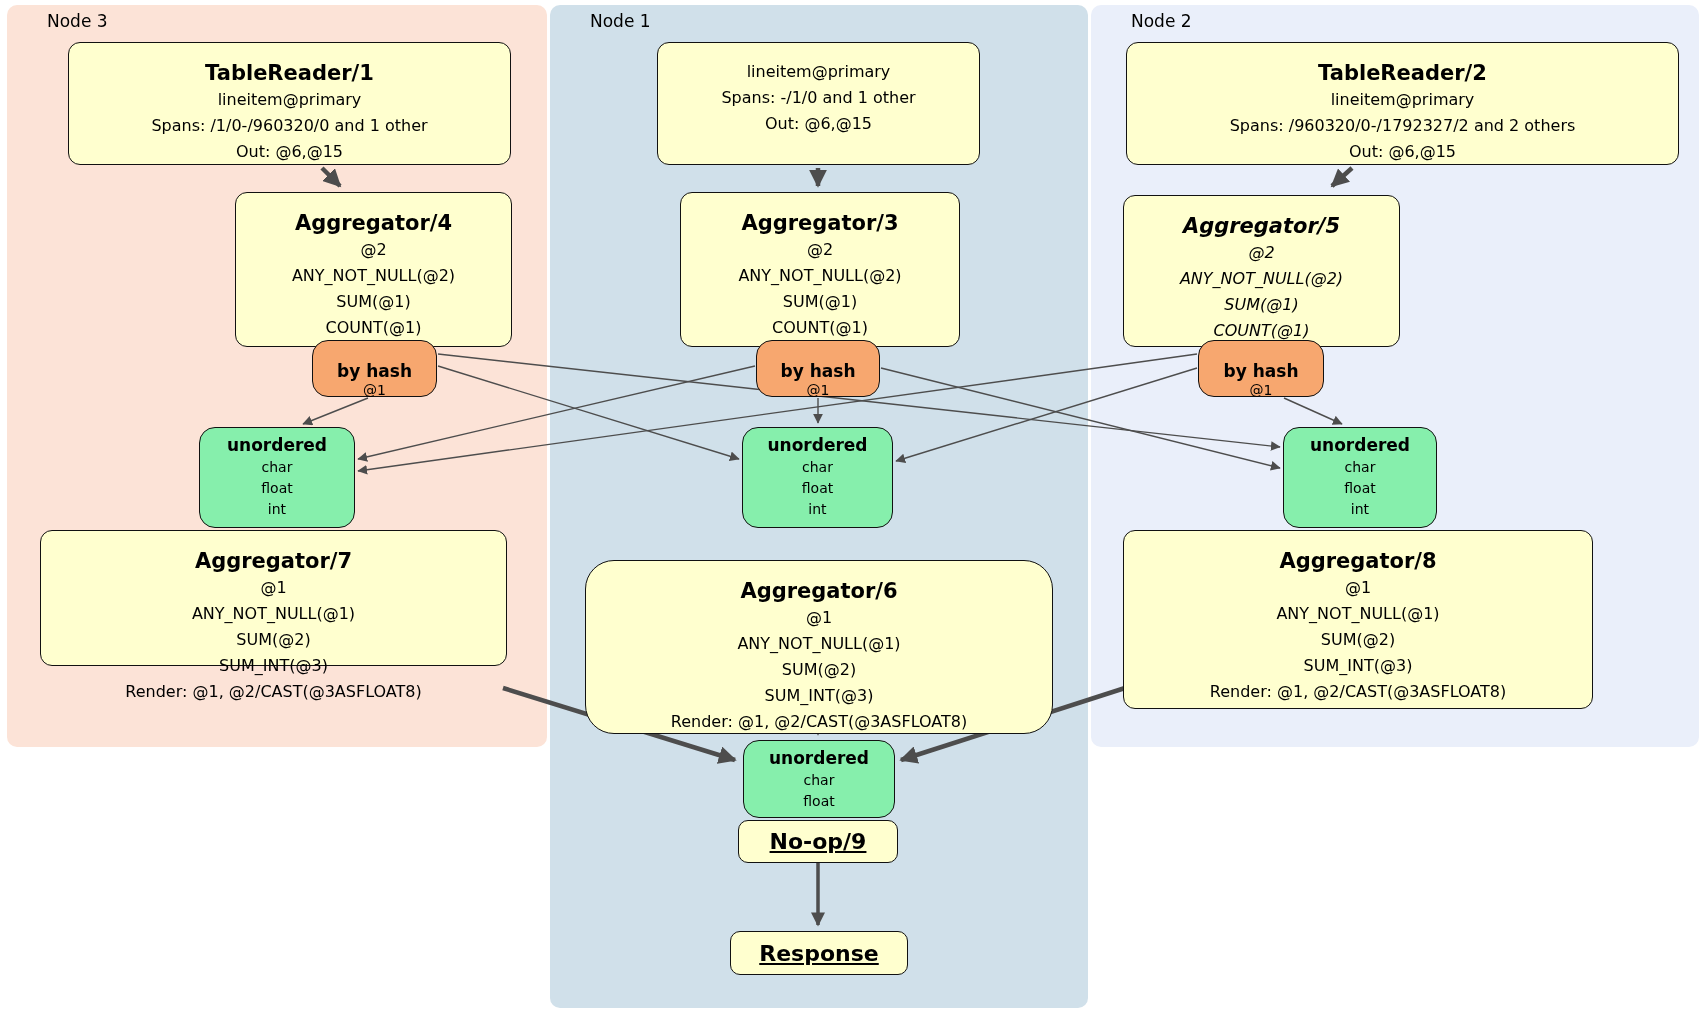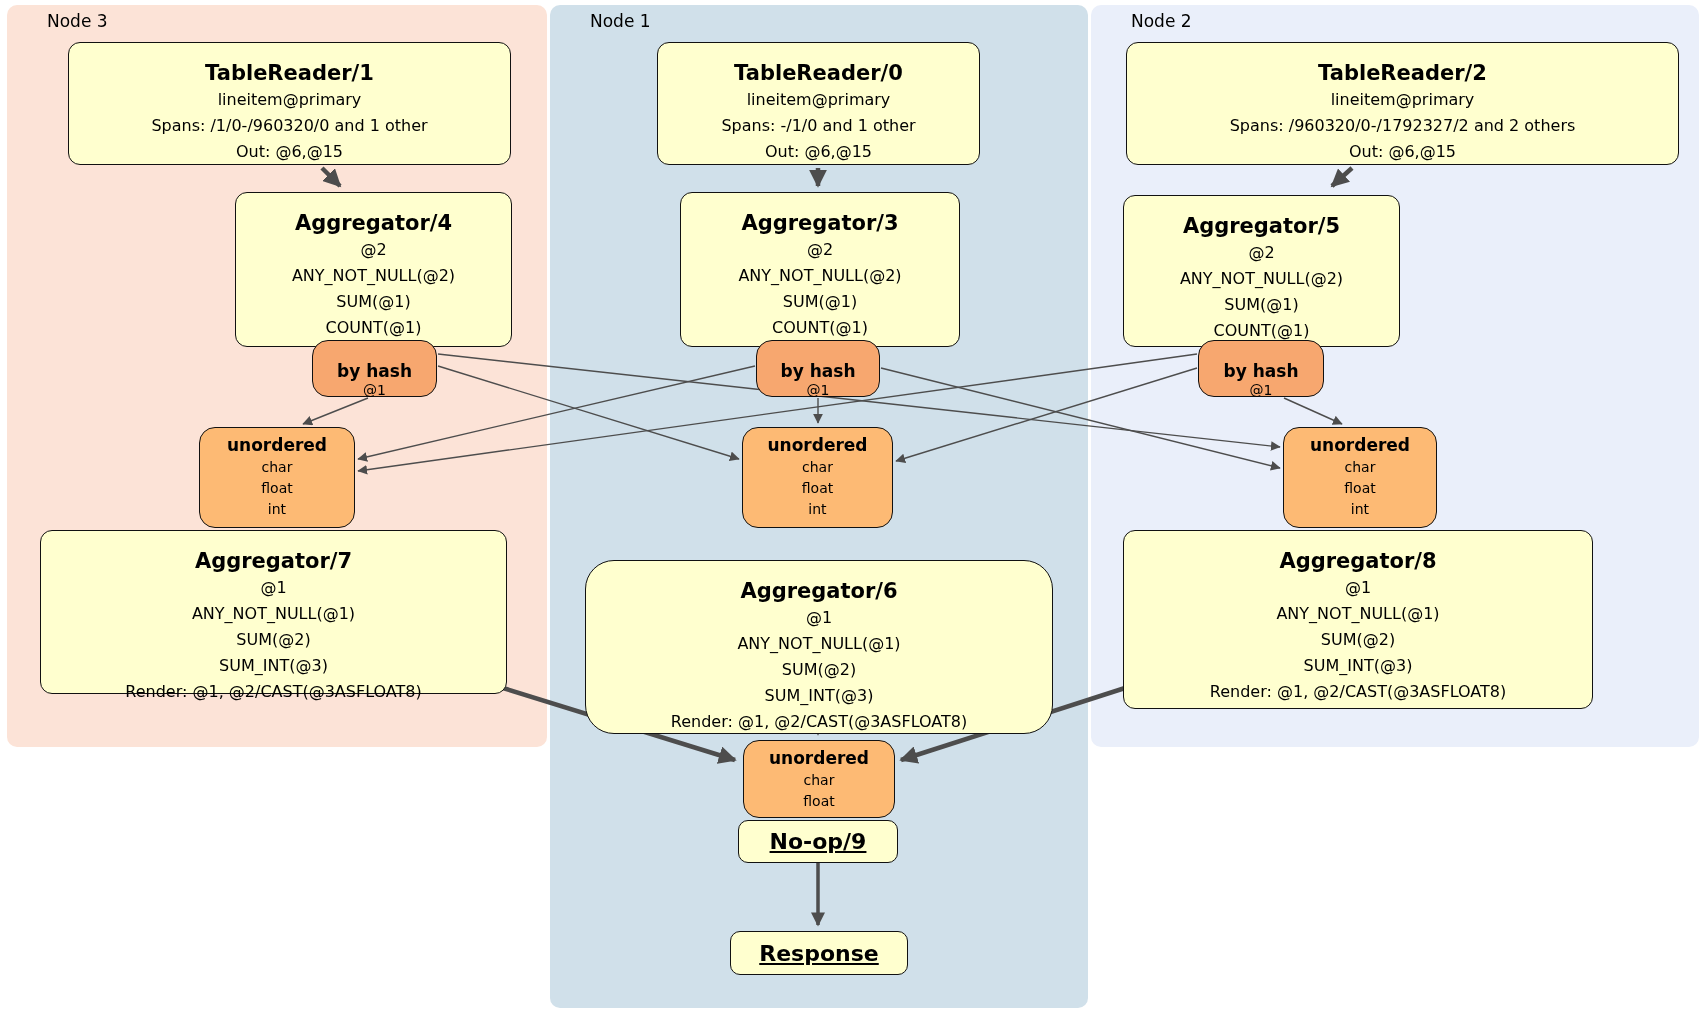--- a/index.html
+++ b/index.html
@@ -9,21 +9,21 @@
   .panel-label{position:absolute;left:12px;top:6px;font-size:17px;color:#000;margin-left:28px;}
   #edges{position:absolute;left:0;top:0;width:1706px;height:1016px;}
   .box{position:absolute;background:#ffffcf;border:1.6px solid #111;border-radius:12px;
        text-align:center;box-sizing:border-box;padding-top:16px;}
   .box .title{font-weight:bold;font-size:21px;line-height:28px;}
   .box .bline{font-size:16px;line-height:26px;white-space:nowrap;}
   .router{position:absolute;background:#f7a76f;border:1.6px solid #111;border-radius:16px;
           text-align:center;box-sizing:border-box;padding-top:19px;}
   .router .title{font-weight:bold;font-size:17px;line-height:22px;}
   .router .bline{font-size:14px;line-height:17px;}
-  .sync{position:absolute;background:#fdba74;border:1.6px solid #111;border-radius:16px;
+  .sync{position:absolute;background:#86efac;border:1.6px solid #111;border-radius:16px;
         text-align:center;box-sizing:border-box;padding-top:6px;}
   .sync .title{font-weight:bold;font-size:17px;line-height:23px;}
   .sync .bline{font-size:14px;line-height:21px;}
   .mini{position:absolute;background:#ffffcf;border:1.6px solid #111;border-radius:10px;
         text-align:center;box-sizing:border-box;display:flex;align-items:center;justify-content:center;}
   .mini .title{font-weight:bold;font-size:22px;text-decoration:underline;}
 </style>
 </head>
 <body>
 
@@ -88,31 +88,30 @@
   <div class="router" style="left:312px;top:340px;width:125px;height:57px;">
     <div class="title">by hash</div>
     <div class="bline">@1</div>
   </div>
   <div class="sync" style="left:199px;top:427px;width:156px;height:101px;">
     <div class="title">unordered</div>
     <div class="bline">char</div>
     <div class="bline">float</div>
     <div class="bline">int</div>
   </div>
-  <div class="box" style="left:40px;top:530px;width:467px;height:164px;">
+  <div class="box" style="left:40px;top:530px;width:467px;height:136px;">
     <div class="title">Aggregator/7</div>
     <div class="bline">@1</div>
     <div class="bline">ANY_NOT_NULL(@1)</div>
     <div class="bline">SUM(@2)</div>
     <div class="bline">SUM_INT(@3)</div>
     <div class="bline">Render: @1, @2/CAST(@3ASFLOAT8)</div>
   </div>
 
   <div class="box" style="left:657px;top:42px;width:323px;height:123px;">
-    <div class="title">TableReader/0</div>
     <div class="bline">lineitem@primary</div>
     <div class="bline">Spans: -/1/0 and 1 other</div>
     <div class="bline">Out: @6,@15</div>
   </div>
   <div class="box" style="left:680px;top:192px;width:280px;height:155px;">
     <div class="title">Aggregator/3</div>
     <div class="bline">@2</div>
     <div class="bline">ANY_NOT_NULL(@2)</div>
     <div class="bline">SUM(@1)</div>
     <div class="bline">COUNT(@1)</div>
@@ -135,21 +134,21 @@
     <div class="bline">SUM_INT(@3)</div>
     <div class="bline">Render: @1, @2/CAST(@3ASFLOAT8)</div>
   </div>
 
   <div class="box" style="left:1126px;top:42px;width:553px;height:123px;">
     <div class="title">TableReader/2</div>
     <div class="bline">lineitem@primary</div>
     <div class="bline">Spans: /960320/0-/1792327/2 and 2 others</div>
     <div class="bline">Out: @6,@15</div>
   </div>
-  <div class="box" style="left:1123px;top:195px;width:277px;height:152px;">
+  <div class="box" style="left:1123px;top:195px;width:277px;height:152px;font-style:italic;">
     <div class="title">Aggregator/5</div>
     <div class="bline">@2</div>
     <div class="bline">ANY_NOT_NULL(@2)</div>
     <div class="bline">SUM(@1)</div>
     <div class="bline">COUNT(@1)</div>
   </div>
   <div class="router" style="left:1198px;top:340px;width:126px;height:57px;">
     <div class="title">by hash</div>
     <div class="bline">@1</div>
   </div>

